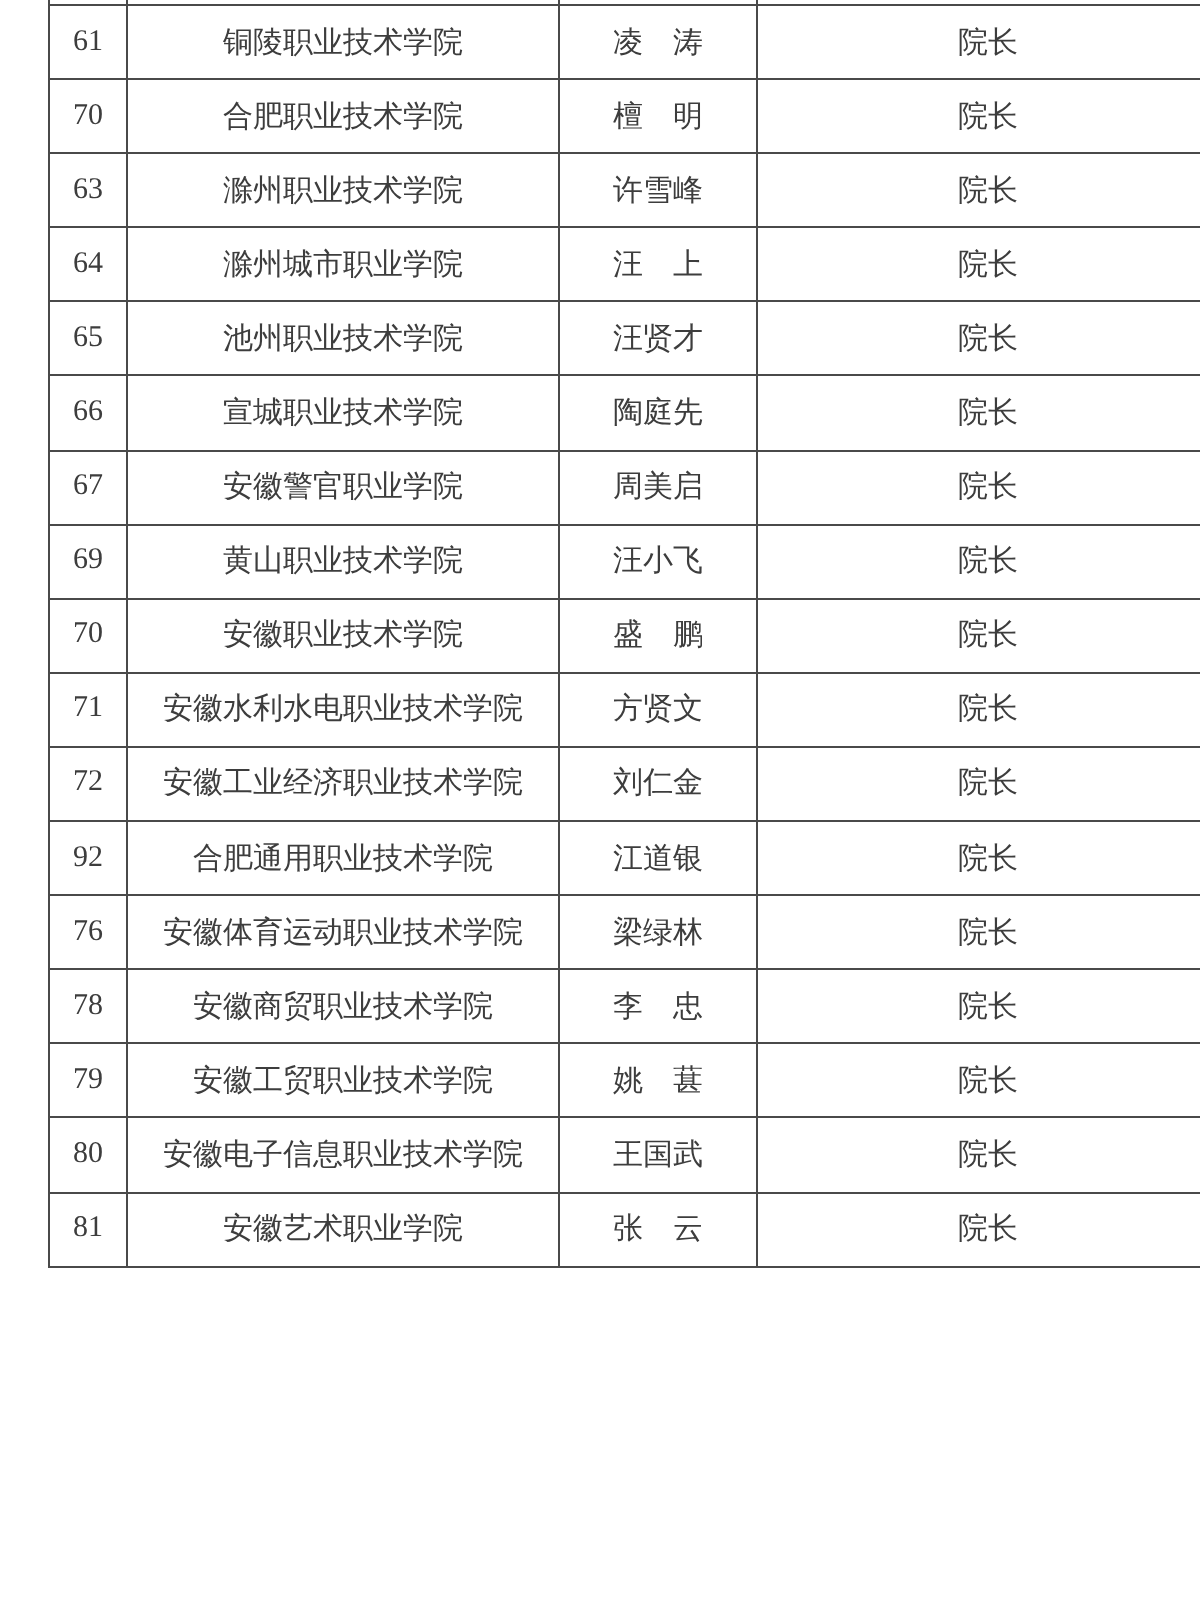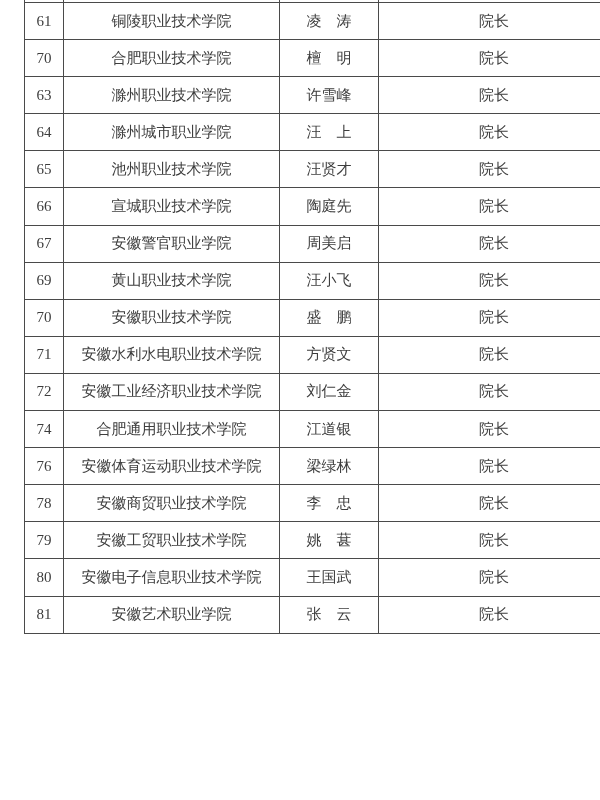--- a/index.html
+++ b/index.html
@@ -122,21 +122,21 @@
     <td>方贤文</td>
     <td>院长</td>
   </tr>
         <tr>
     <td>72</td>
     <td>安徽工业经济职业技术学院</td>
     <td>刘仁金</td>
     <td>院长</td>
   </tr>
         <tr>
-    <td>74</td>
+    <td>92</td>
     <td>合肥通用职业技术学院</td>
     <td>江道银</td>
     <td>院长</td>
   </tr>
         <tr>
     <td>76</td>
     <td>安徽体育运动职业技术学院</td>
     <td>梁绿林</td>
     <td>院长</td>
   </tr>

